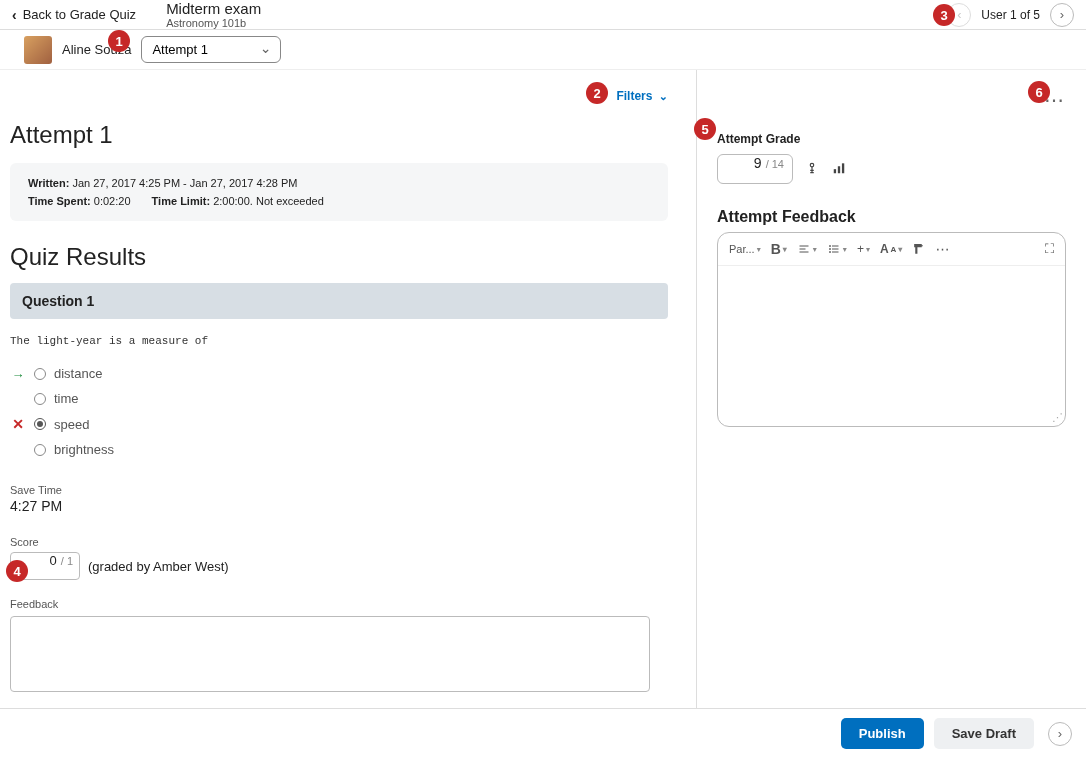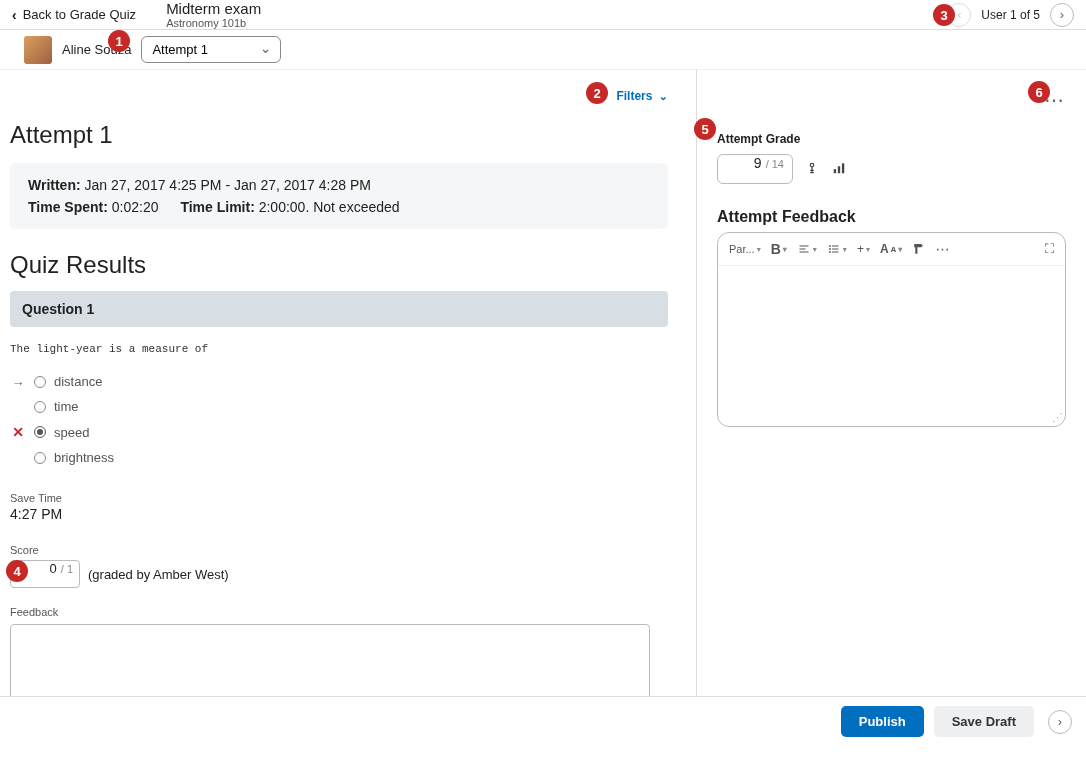--- a/index.html
+++ b/index.html
@@ -31,21 +31,21 @@
     .left-panel::-webkit-scrollbar { width: 12px; }
     .left-panel::-webkit-scrollbar-track { background: #f0f0f0; }
     .left-panel::-webkit-scrollbar-thumb { background: #888; border-radius: 6px; }
     .right-panel { flex: 1; border-left: 1px solid #ddd; padding: 18px 20px; position: relative; }
     
     .filters-row { text-align: right; margin-bottom: 18px; }
     .filters-link { color: #006fbf; font-weight: 600; font-size: 12px; cursor: pointer; }
     .filters-link .chev { font-size: 11px; margin-left: 3px; }
     
     .attempt-heading { font-size: 24px; font-weight: 400; margin-bottom: 14px; }
-    .meta-box { background: #f5f6f7; border-radius: 6px; padding: 14px 18px; font-size: 14px; margin-bottom: 22px; }
+    .meta-box { background: #f5f6f7; border-radius: 6px; padding: 14px 18px; font-size: 11px; margin-bottom: 22px; }
     .meta-box .line { margin-bottom: 6px; }
     .meta-box .line:last-child { margin-bottom: 0; }
     .meta-box b { font-weight: 700; }
     .meta-inline { display: inline-block; margin-right: 18px; }
     
     .results-heading { font-size: 24px; font-weight: 400; margin-bottom: 12px; }
     .question-header { background: #d7dee4; padding: 10px 12px; font-weight: 600; font-size: 14px; border-radius: 4px; margin-bottom: 16px; }
     .question-text { font-family: "Courier New", monospace; font-size: 11px; margin-bottom: 14px; color: #333; }
     
     .option-row { display: flex; align-items: center; gap: 8px; padding: 5px 0; font-size: 13px; }
@@ -82,21 +82,21 @@
     .tb-item { font-size: 12px; color: #555; cursor: pointer; padding: 2px 3px; display: flex; align-items: center; gap: 2px; }
     .tb-item.bold { font-weight: 700; font-size: 14px; }
     .tb-item .dd { font-size: 8px; color: #888; }
     .tb-para { font-size: 11px; }
     .tb-dots { letter-spacing: 1px; font-size: 14px; }
     .tb-expand { margin-left: auto; font-size: 13px; }
     .editor-body { height: 160px; position: relative; }
     .editor-resize { position: absolute; bottom: 2px; right: 2px; font-size: 11px; color: #aaa; }
     
     
-    .footer { position: absolute; bottom: 12px; left: 0; right: 0; height: 50px; border-top: 1px solid #ddd; display: flex; align-items: center; justify-content: flex-end; padding: 0 14px; gap: 10px; background: #fff; }
+    .footer { position: absolute; bottom: 0; left: 0; right: 0; height: 50px; border-top: 1px solid #ddd; display: flex; align-items: center; justify-content: flex-end; padding: 0 14px; gap: 10px; background: #fff; }
     .btn { padding: 8px 18px; border-radius: 5px; font-size: 13px; font-weight: 600; cursor: pointer; border: none; }
     .btn-primary { background: #006fbf; color: #fff; }
     .btn-secondary { background: #eef0f2; color: #333; }
     .footer .nav-circle { margin-left: 4px; }
     
     
     .badge { position: absolute; width: 22px; height: 22px; background: #c62828; color: #fff; border-radius: 50%; display: flex; align-items: center; justify-content: center; font-weight: 700; font-size: 13px; z-index: 100; }
   </style>
 </head>
 <body>

